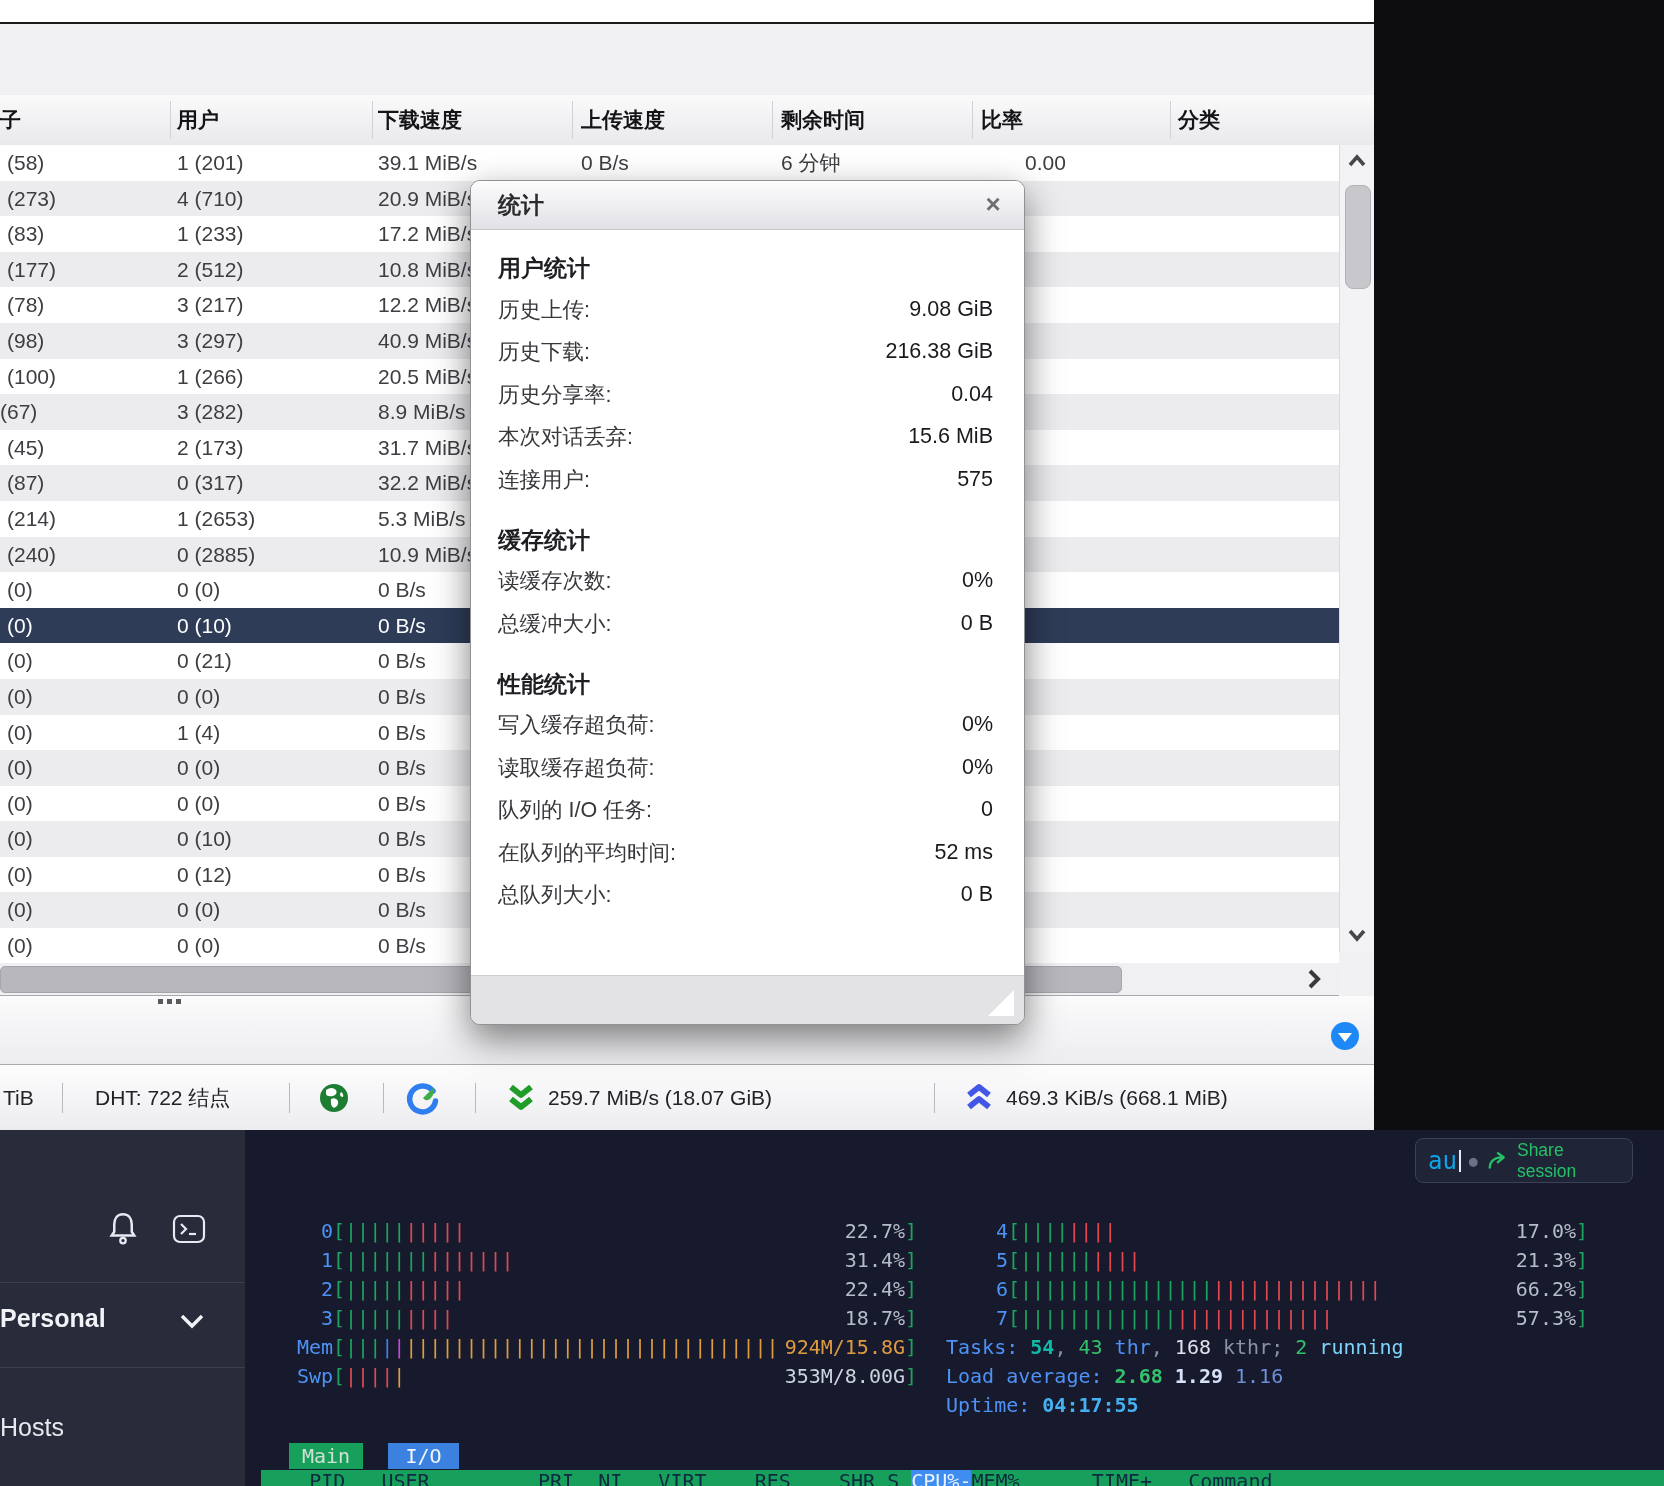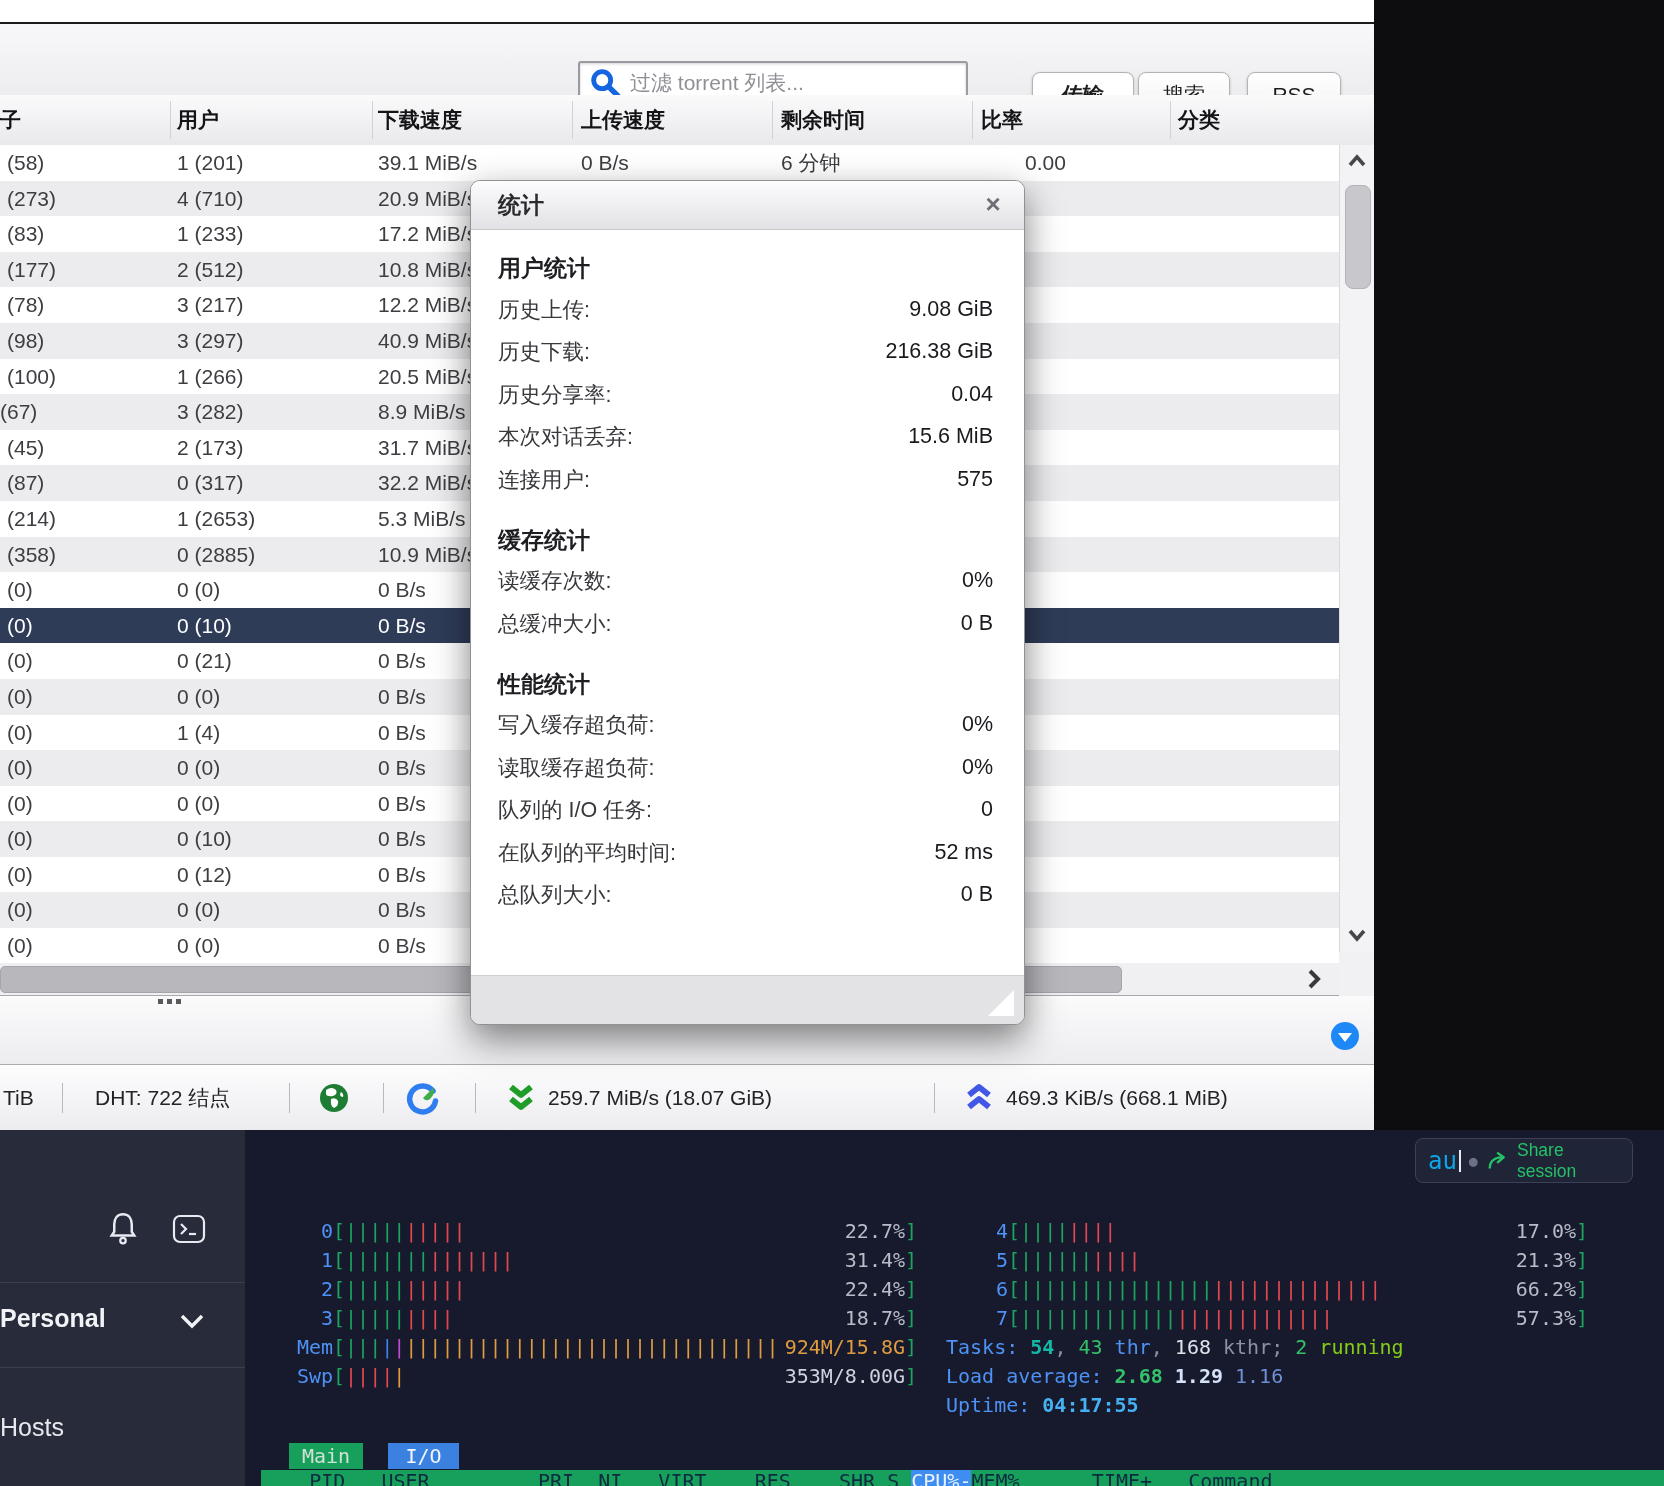--- a/index.html
+++ b/index.html
@@ -73,49 +73,37 @@
   .col-l .mlabel{width:53px;}
   .col-r .mlabel{width:62px;}
   .brk{color:#1ca35f;}
   .mbar{display:inline-flex;width:560px;overflow:hidden;vertical-align:top;}
   .col-r .mbar{width:556px;}
   .mval{margin-left:auto;}
   .tk-g{color:#1ca35f;}.tk-r{color:#e34850;}.tk-o{color:#df9b40;}.tk-bl{color:#3f7fe8;}.tk-mg{color:#c14ad8;}
   .vc-gray{color:#b6bcc8;}.vc-orange{color:#df9b40;}.vc-lgray{color:#cdd2de;}
   .sg-bl{color:#4e92f5;}.sg-w{color:#dfe3ec;}.sg-wb{color:#14b8a6;font-weight:bold;}
   .sg-g{color:#35c06a;}.sg-gb{color:#35c06a;font-weight:bold;}.sg-gr{color:#8b92a3;}
-  .sg-cy{color:#84cc16;}.sg-cyb{color:#45b1f2;font-weight:bold;}
+  .sg-cy{color:#7dd3fc;}.sg-cyb{color:#45b1f2;font-weight:bold;}
   .sg-db{color:#6f8fd6;}.sg-lb{color:#d5e2fa;font-weight:bold;}
   .htab{position:absolute;top:313px;height:26px;line-height:26px;text-align:center;font-size:20px;cursor:pointer;}
   #htab-main{left:289px;width:74px;background:#17a05b;color:#cfe0d5;}
   #htab-io{left:388px;width:71px;background:#3b82e0;color:#f2f7ff;}
   #proc-header{position:absolute;left:261px;top:340px;width:1403px;height:16px;background:#17a05b;overflow:hidden;font-size:20px;line-height:22px;white-space:pre;}
   .sg-h{color:#0d2a40;}
   .sg-hs{background:#3f8df0;color:#eaf3ff;}
 </style>
 </head>
 <body>
 
 <div id="screen">
 
   <div id="qbt">
     <div id="topstrip"></div>
 
-    <div id="toolbar">
-      <div id="searchbox">
-        <svg width="34" height="34" viewBox="0 0 24 24">
-          <circle cx="10" cy="10" r="6" fill="none" stroke="#1565e0" stroke-width="3.4"></circle>
-          <line x1="14.5" y1="14.5" x2="21" y2="21" stroke="#1565e0" stroke-width="3.8" stroke-linecap="round"></line>
-        </svg>
-        <input type="text" placeholder="过滤 torrent 列表..." style="">
-      </div>
-      <div class="toptab active" style="left:1032px;width:100px;">传输</div>
-      <div class="toptab" style="left:1138px;width:90px;">搜索</div>
-      <div class="toptab" style="left:1247px;width:92px;">RSS</div>
-    </div>
 
     <div id="thead">
       <div class="hcell" style="left:0px;">子</div>
       <div class="hcell" style="left:177px;">用户</div>
       <div class="hcell" style="left:378px;">下载速度</div>
       <div class="hcell" style="left:581px;">上传速度</div>
       <div class="hcell" style="left:781px;">剩余时间</div>
       <div class="hcell" style="left:981px;">比率</div>
       <div class="hcell" style="left:1178px;">分类</div>
       <div class="vsep" style="left:170px;"></div>
@@ -220,21 +208,21 @@
         <div class="trow">
           <div class="tcell" style="left: 7px; width: 160px;">(214)</div>
           <div class="tcell" style="left: 177px; width: 190px;">1 (2653)</div>
           <div class="tcell" style="left: 378px; width: 190px;">5.3 MiB/s</div>
           <div class="tcell" style="left: 581px; width: 190px;"></div>
           <div class="tcell" style="left: 781px; width: 190px;"></div>
           <div class="tcell" style="left: 981px; width: 185px;"></div>
           <div class="tcell" style="left: 1178px; width: 155px;"></div>
         </div>
         <div class="trow alt">
-          <div class="tcell" style="left: 7px; width: 160px;">(358)</div>
+          <div class="tcell" style="left: 7px; width: 160px;">(240)</div>
           <div class="tcell" style="left: 177px; width: 190px;">0 (2885)</div>
           <div class="tcell" style="left: 378px; width: 190px;">10.9 MiB/s</div>
           <div class="tcell" style="left: 581px; width: 190px;"></div>
           <div class="tcell" style="left: 781px; width: 190px;"></div>
           <div class="tcell" style="left: 981px; width: 185px;"></div>
           <div class="tcell" style="left: 1178px; width: 155px;"></div>
         </div>
         <div class="trow">
           <div class="tcell" style="left: 7px; width: 160px;">(0)</div>
           <div class="tcell" style="left: 177px; width: 190px;">0 (0)</div>

